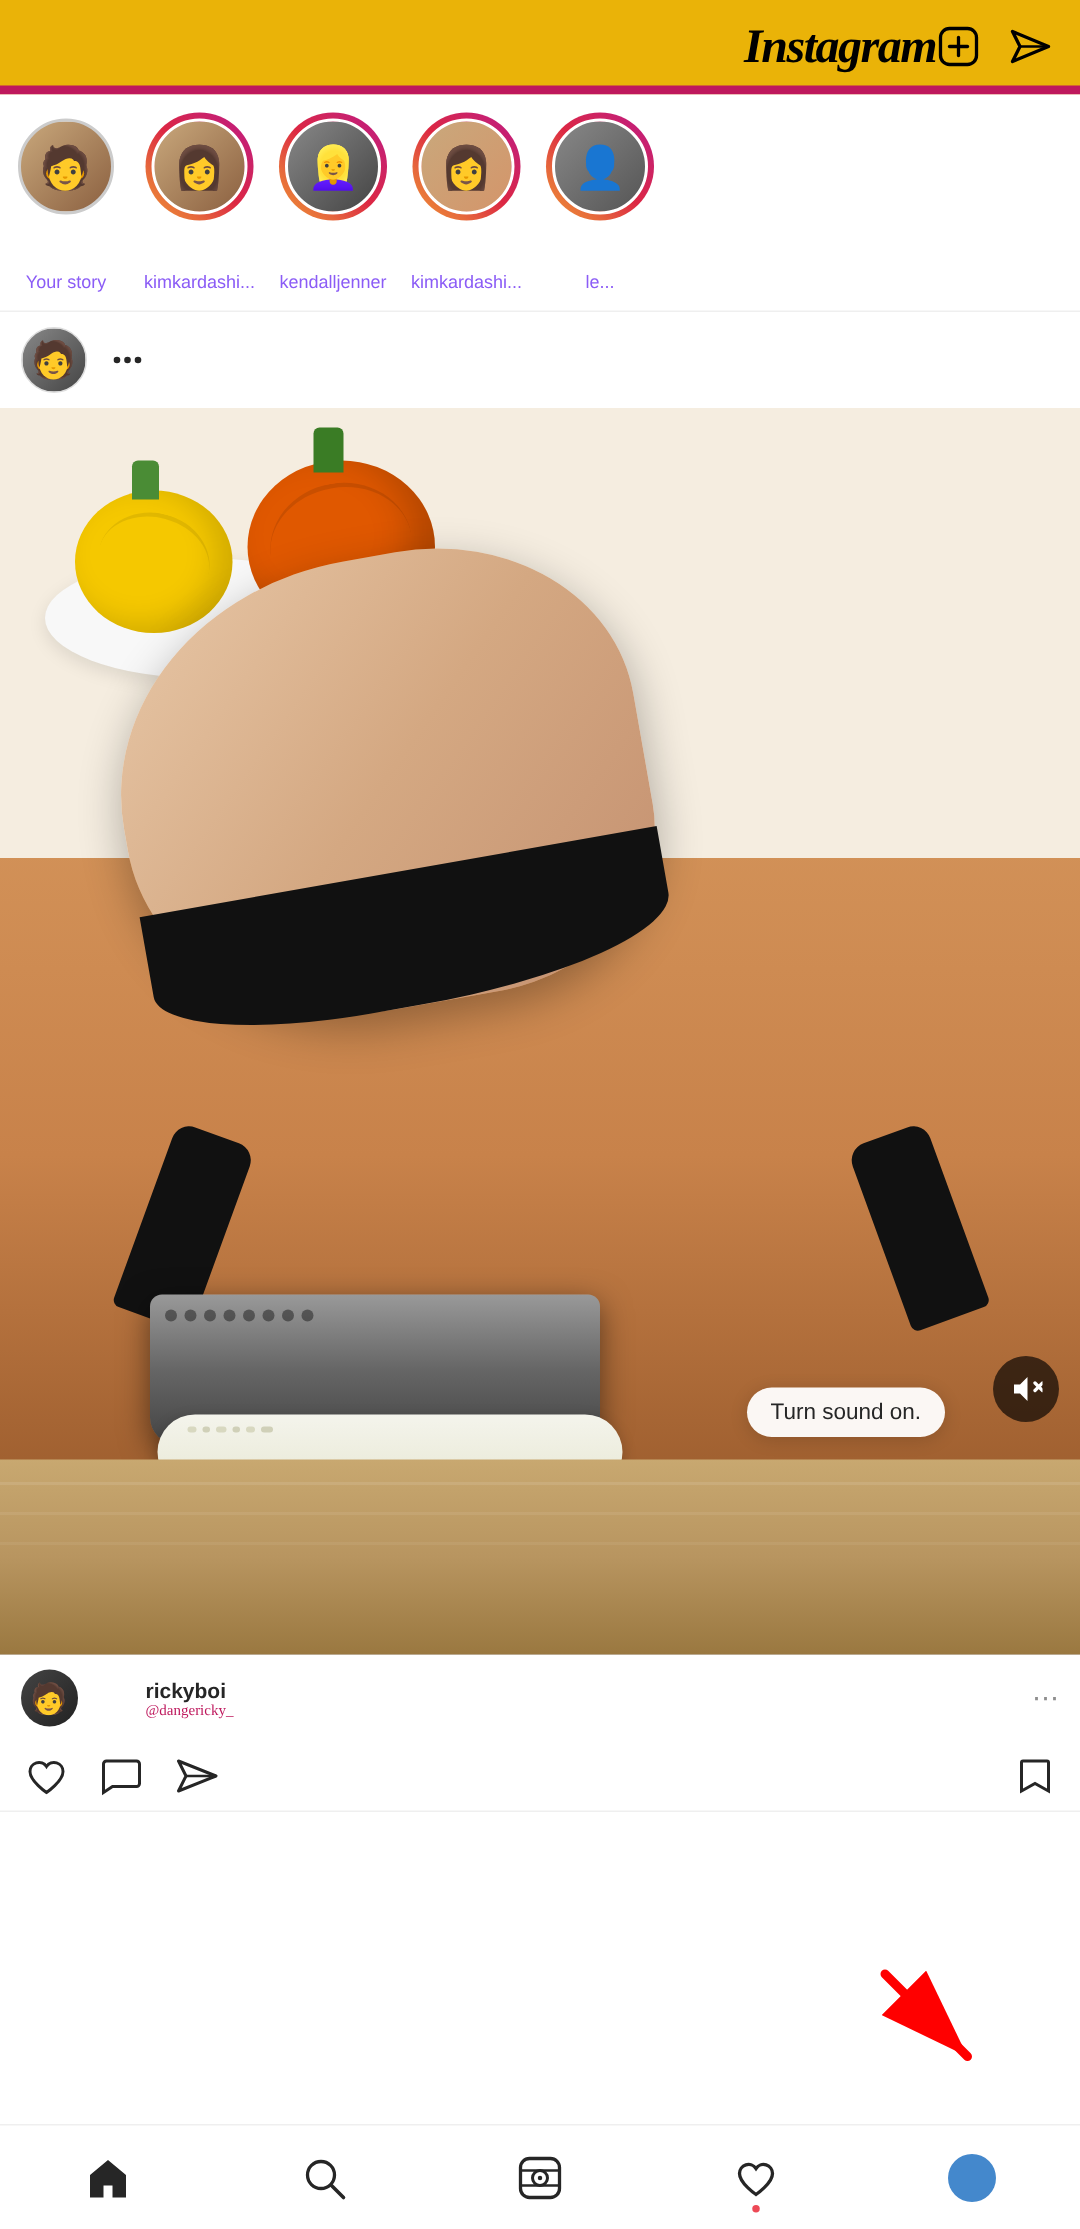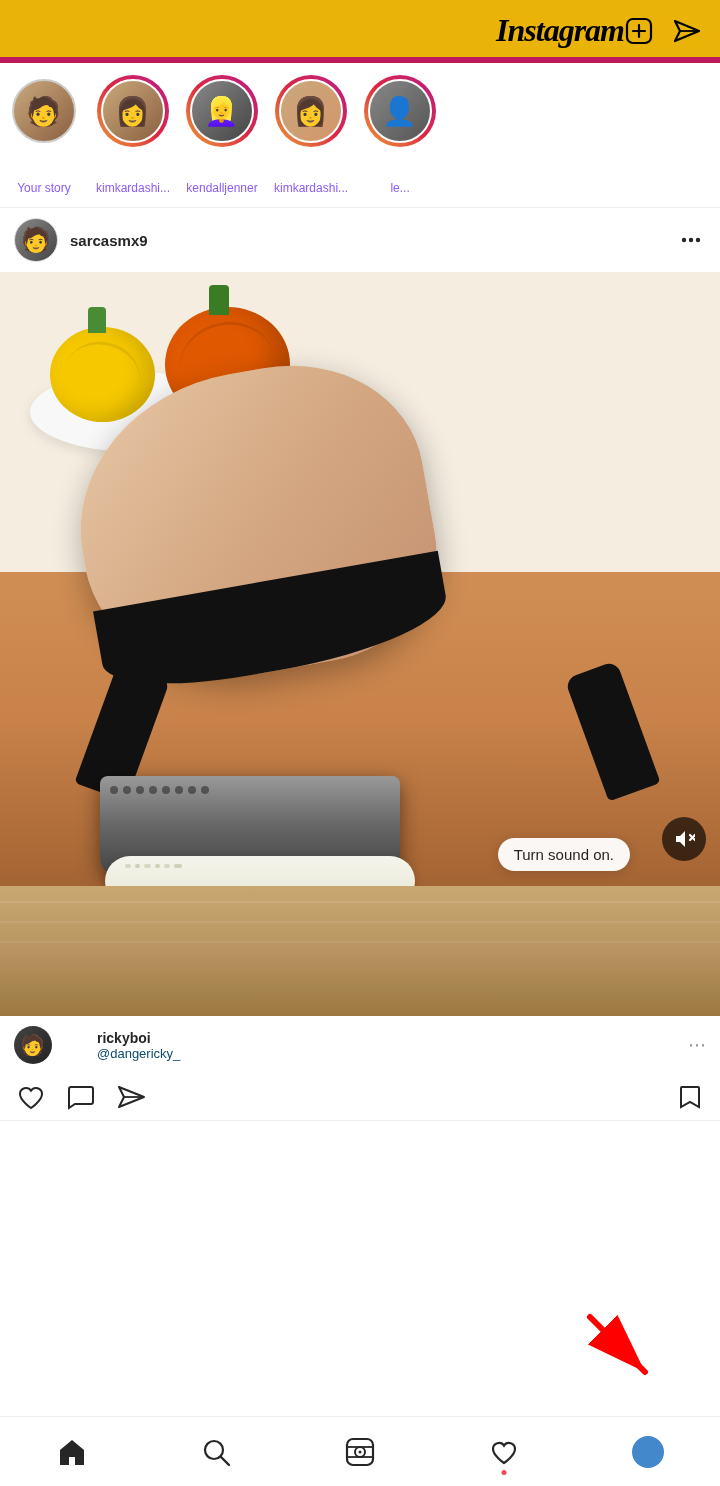--- a/index.html
+++ b/index.html
@@ -147,21 +147,21 @@
     }
     .post-caption {
       padding: 6px 14px 10px 14px;
       font-size: 17px;
       color: #262626;
       text-align: center;
       line-height: 1.4;
     }
     .post-image {
       width: 100%;
-      height: 744px;
+      height: 831px;
       background: linear-gradient(180deg, #f5e6c8 0%, #d4945a 30%, #c8824a 60%, #a06030 85%, #8b7355 100%);
       position: relative;
       overflow: hidden;
       display: flex;
       align-items: center;
       justify-content: center;
     }
 
     
     .scene {
@@ -217,22 +217,23 @@
     .preview-user-info {
       flex: 1;
       margin-left: 35px;
     }
     .preview-username {
       font-size: 14px;
       font-weight: 600;
       color: #262626;
     }
     .preview-handle {
-      font-size: 13px;
-      color: #0c4a6e;
+      font-size: 10px;
+      color: #be185d;
+      font-family: Liberation Serif, serif;
     }
     .preview-more {
       font-size: 18px;
       color: #8e8e8e;
       cursor: pointer;
     }
 
     
     .action-bar {
       display: flex;
@@ -398,21 +399,20 @@
   </div>
 
 </div>
 
 <div class="post">
 
   <div class="post-header">
     <div class="post-avatar av-sarcasm">
       <div class="face" style="font-size:24px;">🧑</div>
     </div>
-    <span class="post-username">sarcasmx9</span>
     <div class="post-more">
       <svg width="22" height="22" viewBox="0 0 22 22">
         <circle cx="4" cy="11" r="2.2" fill="#262626"></circle>
         <circle cx="11" cy="11" r="2.2" fill="#262626"></circle>
         <circle cx="18" cy="11" r="2.2" fill="#262626"></circle>
       </svg>
     </div>
   </div>
 
 

